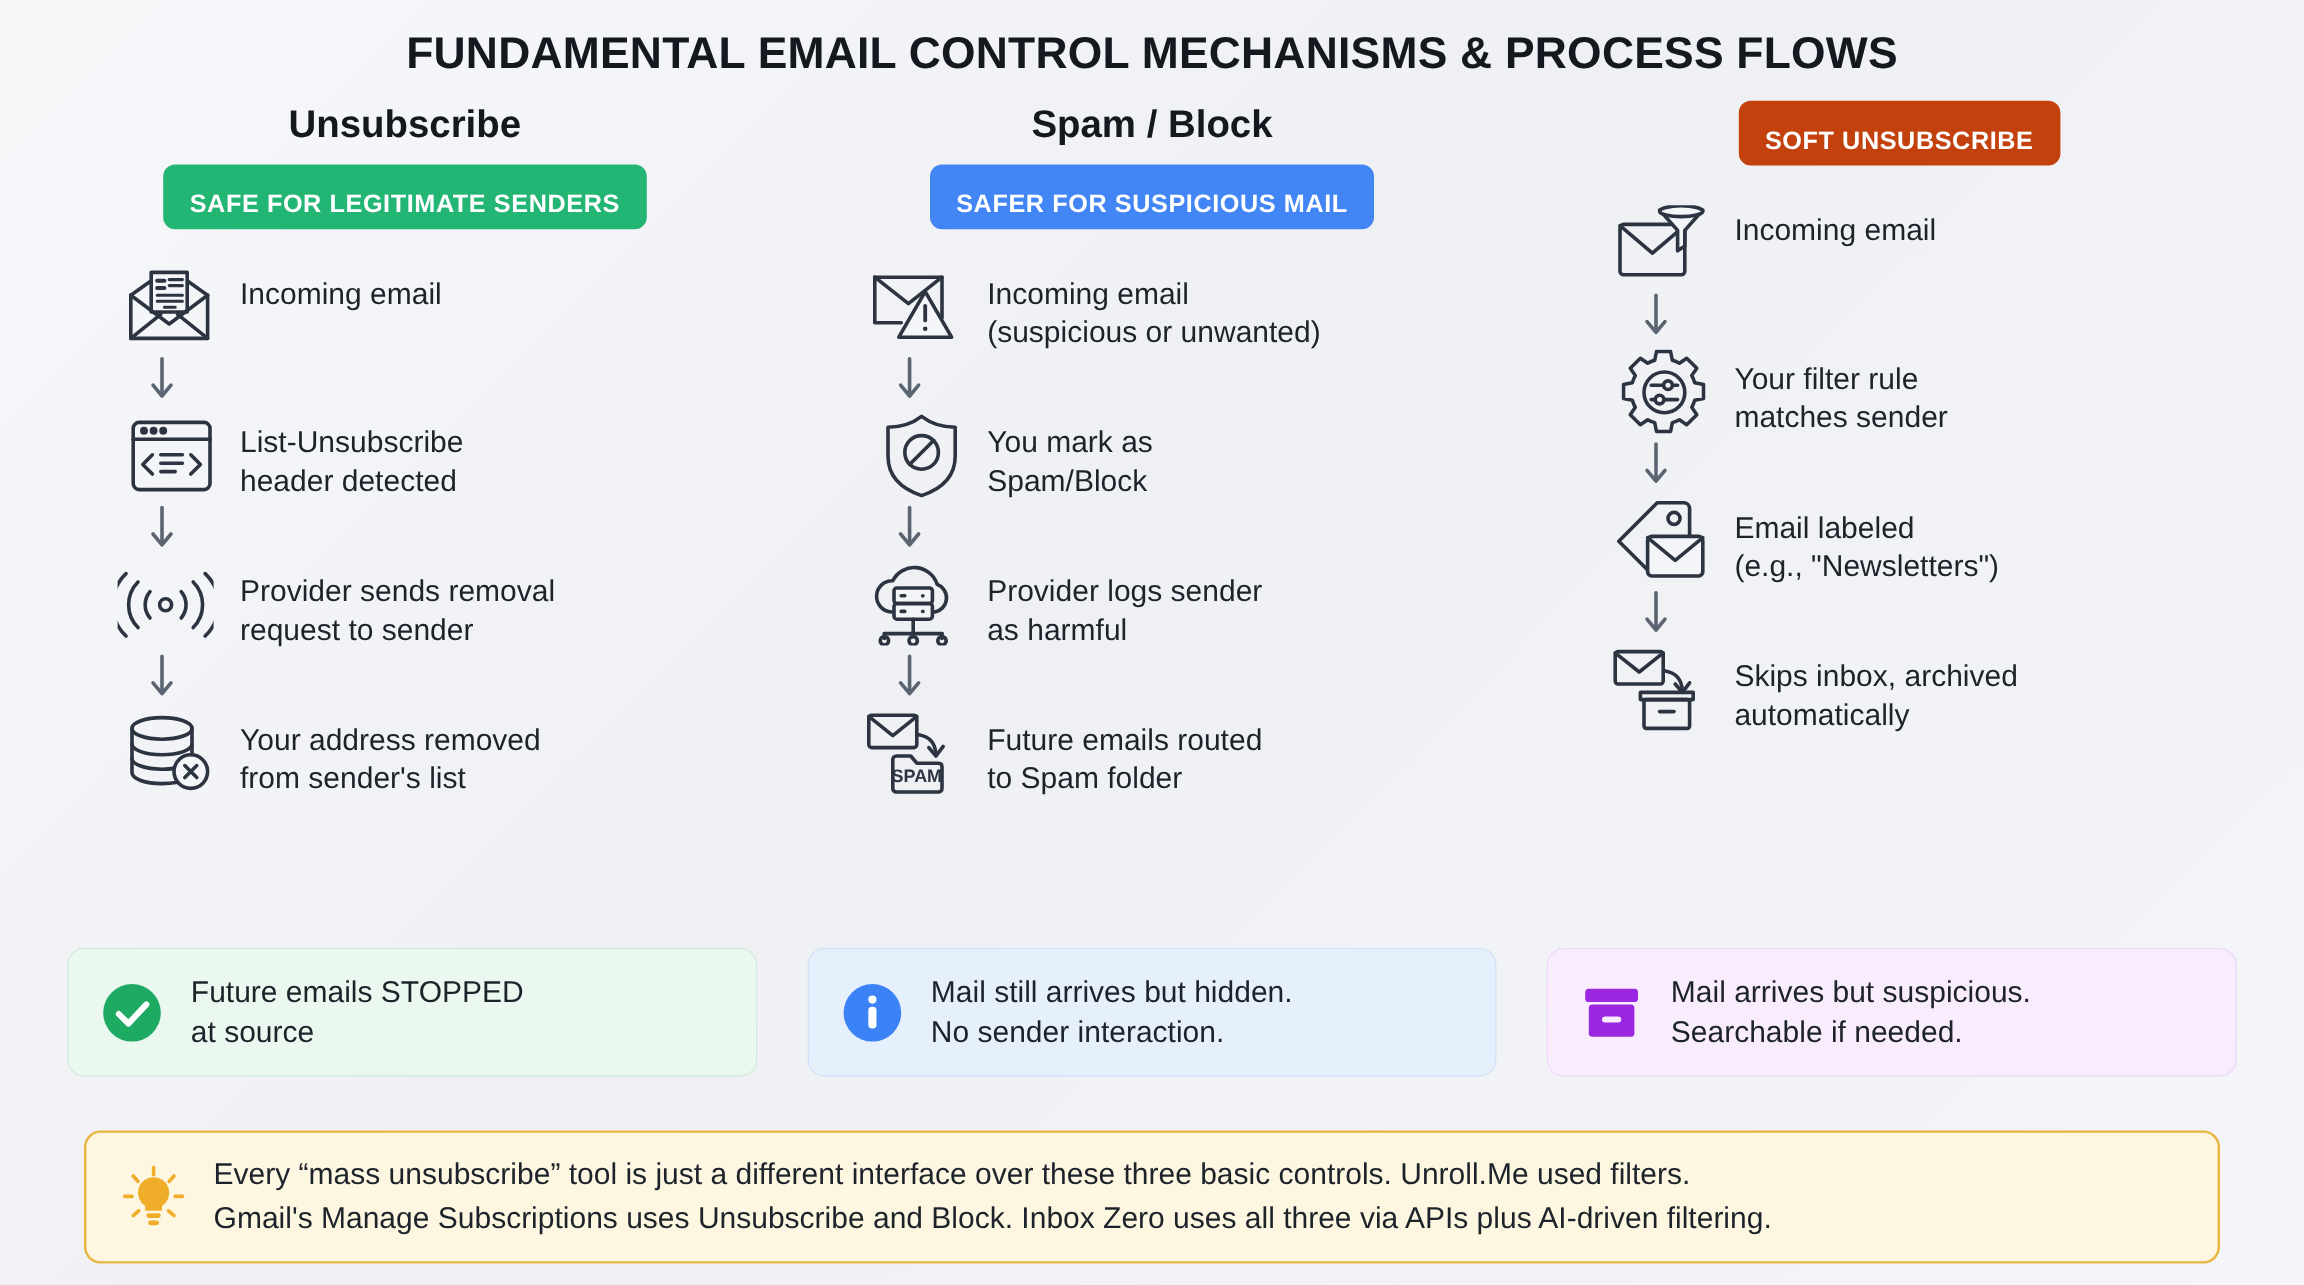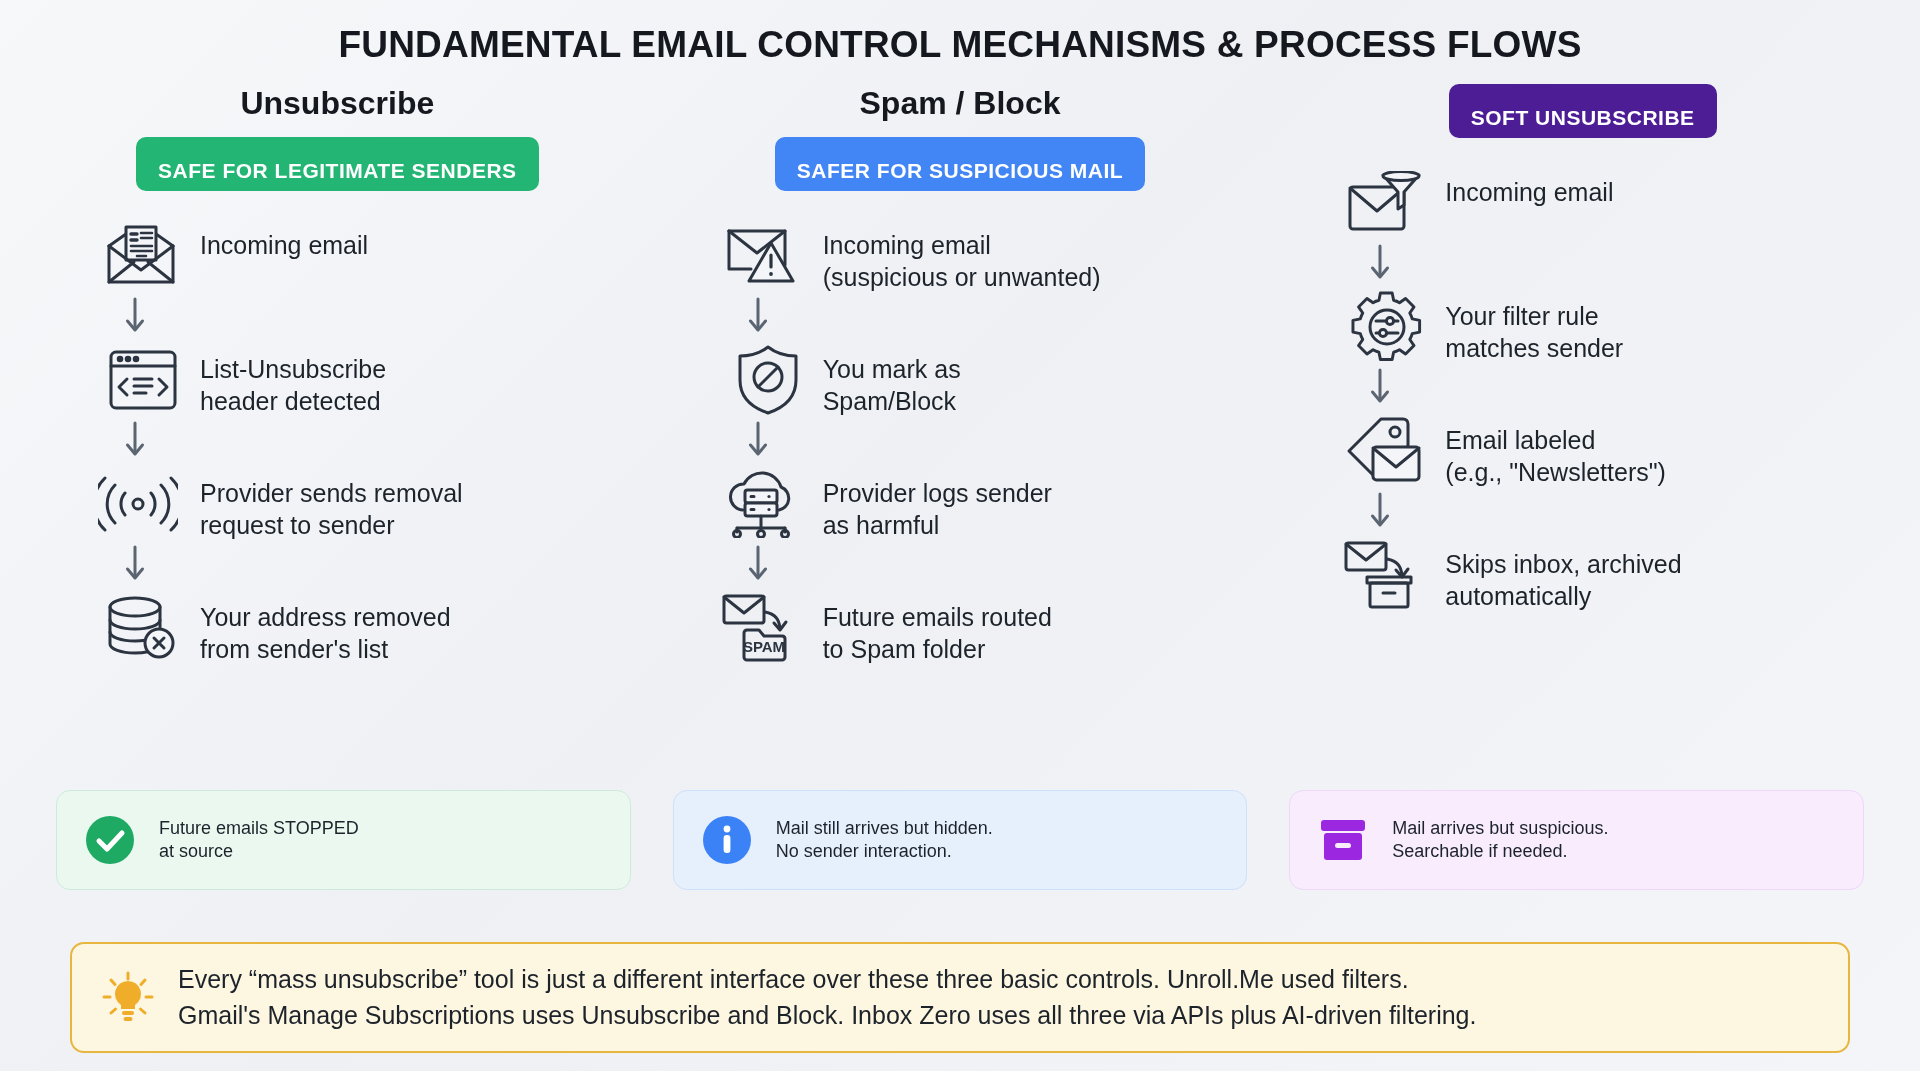--- a/index.html
+++ b/index.html
@@ -60,21 +60,21 @@
     font-size: 21px;
     font-weight: 700;
     letter-spacing: 0.5px;
     padding: 23px 22px 10px;
     border-radius: 10px;
     line-height: 1;
     white-space: nowrap;
   }
   .badge.green  { background: #22b573; }
   .badge.blue   { background: #4285f4; }
-  .badge.purple { background: #4c1d95; }
+  .badge.purple { background: #c2410c; }
 
   
   .steps {
     margin-top: 26px;
     width: 100%;
     display: flex;
     flex-direction: column;
     align-items: flex-start;
     padding-left: 36px;
   }
@@ -135,21 +135,21 @@
   .outcome.green  { background: #eaf8f0; border: 1px solid #cfeadd; }
   .outcome.blue   { background: #e6f0fd; border: 1px solid #cfe0fa; }
   .outcome.purple { background: #f8ecfd; border: 1px solid #eed7f8; }
 
   .outcome-icon {
     width: 54px; min-width: 54px; height: 54px;
     display: flex; align-items: center; justify-content: center;
   }
 
   .outcome-text {
-    font-size: 18px;
+    font-size: 25px;
     line-height: 1.3;
     color: #1d232b;
     white-space: pre-line;
   }
 
   
   .note {
     position: absolute;
     left: 70px;
     right: 70px;

